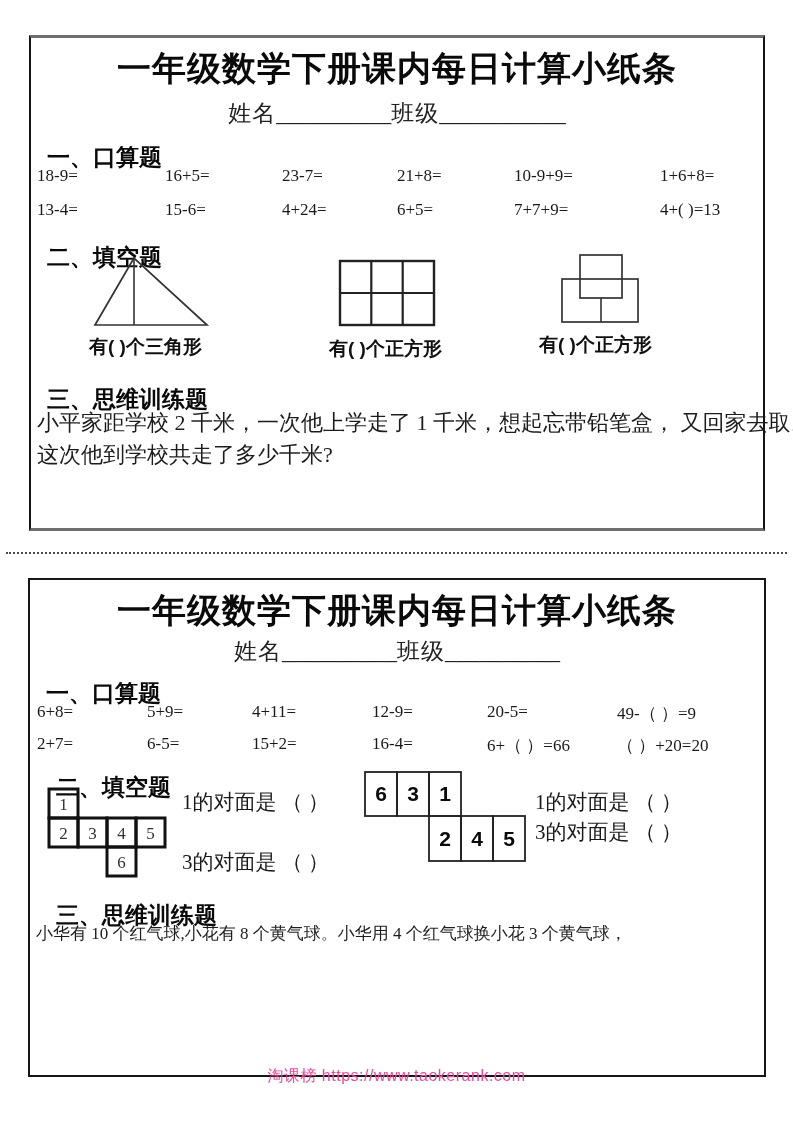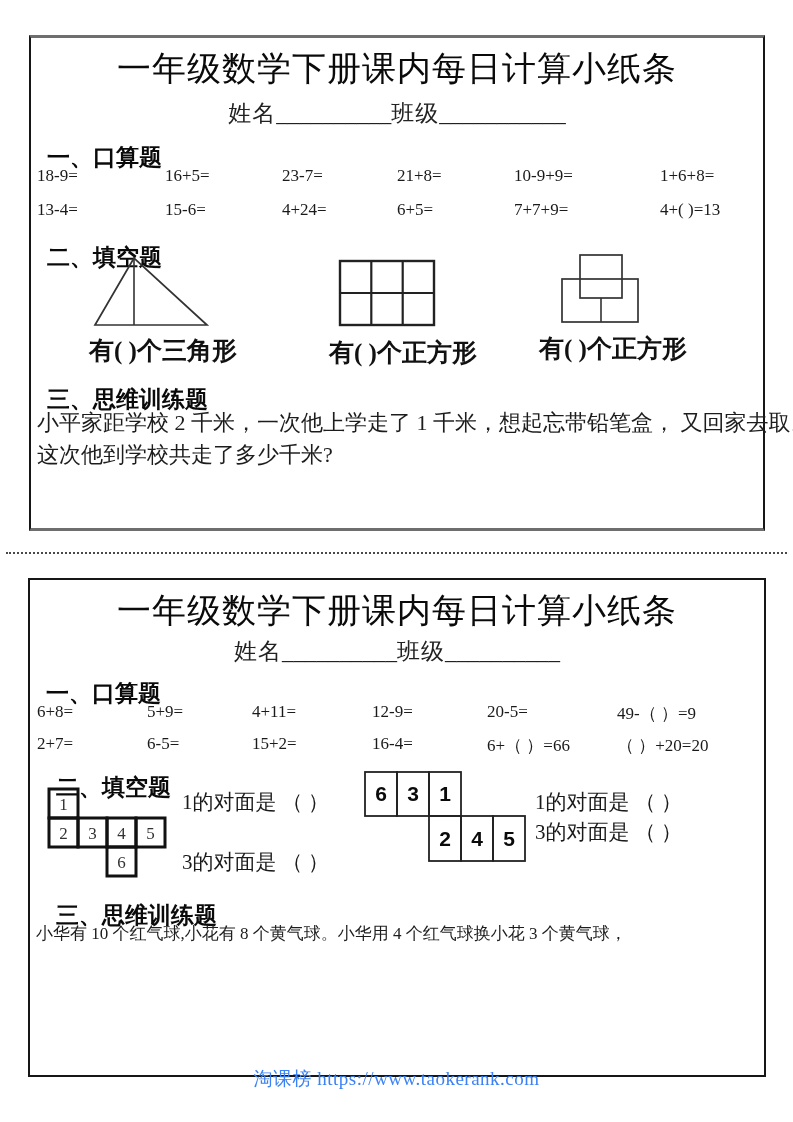--- a/index.html
+++ b/index.html
@@ -12,46 +12,46 @@
   .card1{
     left:29px;top:35px;width:736px;height:496px;
     border-left:2px solid #161616;border-right:2px solid #161616;
     border-top:3px solid #6e6e6e;border-bottom:3px solid #6e6e6e;
   }
   .card2{left:28px;top:578px;width:738px;height:499px;border:2px solid #161616;}
   .abs{position:absolute;}
   .title{
     margin:0;left:0;right:0;text-align:center;
     font-family:"Liberation Sans","DejaVu Sans",sans-serif;
-    font-weight:400;font-size:34px;letter-spacing:1px;color:#0a0a0a;
+    font-weight:700;font-size:34px;letter-spacing:1px;color:#0a0a0a;
   }
   .nameline{left:0;right:0;text-align:center;font-size:23px;color:#222;letter-spacing:1px;white-space:nowrap;}
   .nameline .blank{letter-spacing:0;}
   .h{
     margin:8px;font-family:"Liberation Sans","DejaVu Sans",sans-serif;
     font-weight:700;font-size:23px;color:#0a0a0a;white-space:nowrap;
   }
   .oral{display:grid;font-size:17px;color:#1a1a1a;white-space:nowrap;}
   .oral1{grid-template-columns:128px 117px 115px 117px 146px auto;}
   .oral2{grid-template-columns:110px 105px 120px 115px 130px auto;}
   .cap{
-    font-family:Liberation Serif, serif;
-    font-weight:700;font-size:25px;color:#111;white-space:nowrap;
+    font-family:Liberation Sans, sans-serif;
+    font-weight:700;font-size:19px;color:#111;white-space:nowrap;
   }
   .para{font-size:22px;color:#1c1c1c;white-space:nowrap;}
   .para.tight{font-size:17px;}
   .q{font-size:21px;color:#1a1a1a;white-space:nowrap;}
   svg{display:block;}
   .net1-digit{font-family:"Liberation Serif","DejaVu Serif",serif;font-size:17px;fill:#333;}
   .net2-digit{font-family:"Liberation Sans","DejaVu Sans",sans-serif;font-weight:700;font-size:21px;fill:#0a0a0a;}
   .divider{position:absolute;left:6px;right:6px;top:552px;height:0;border-top:2px dotted #4a4a4a;}
   .watermark{
     position:absolute;left:0;right:0;top:1066px;text-align:center;
-    font-family:Liberation Serif, serif;
-    font-size:19px;color:#3b82f6;letter-spacing:.5px;
+    font-family:Liberation Sans, sans-serif;
+    font-size:16px;color:#ec4899;letter-spacing:.5px;
   }
 </style>
 </head>
 <body>
 
 <div>
 
   <section class="card card1">
 
     <h1 class="abs title" style="top:8px;">一年级数学下册课内每日计算小纸条</h1>

